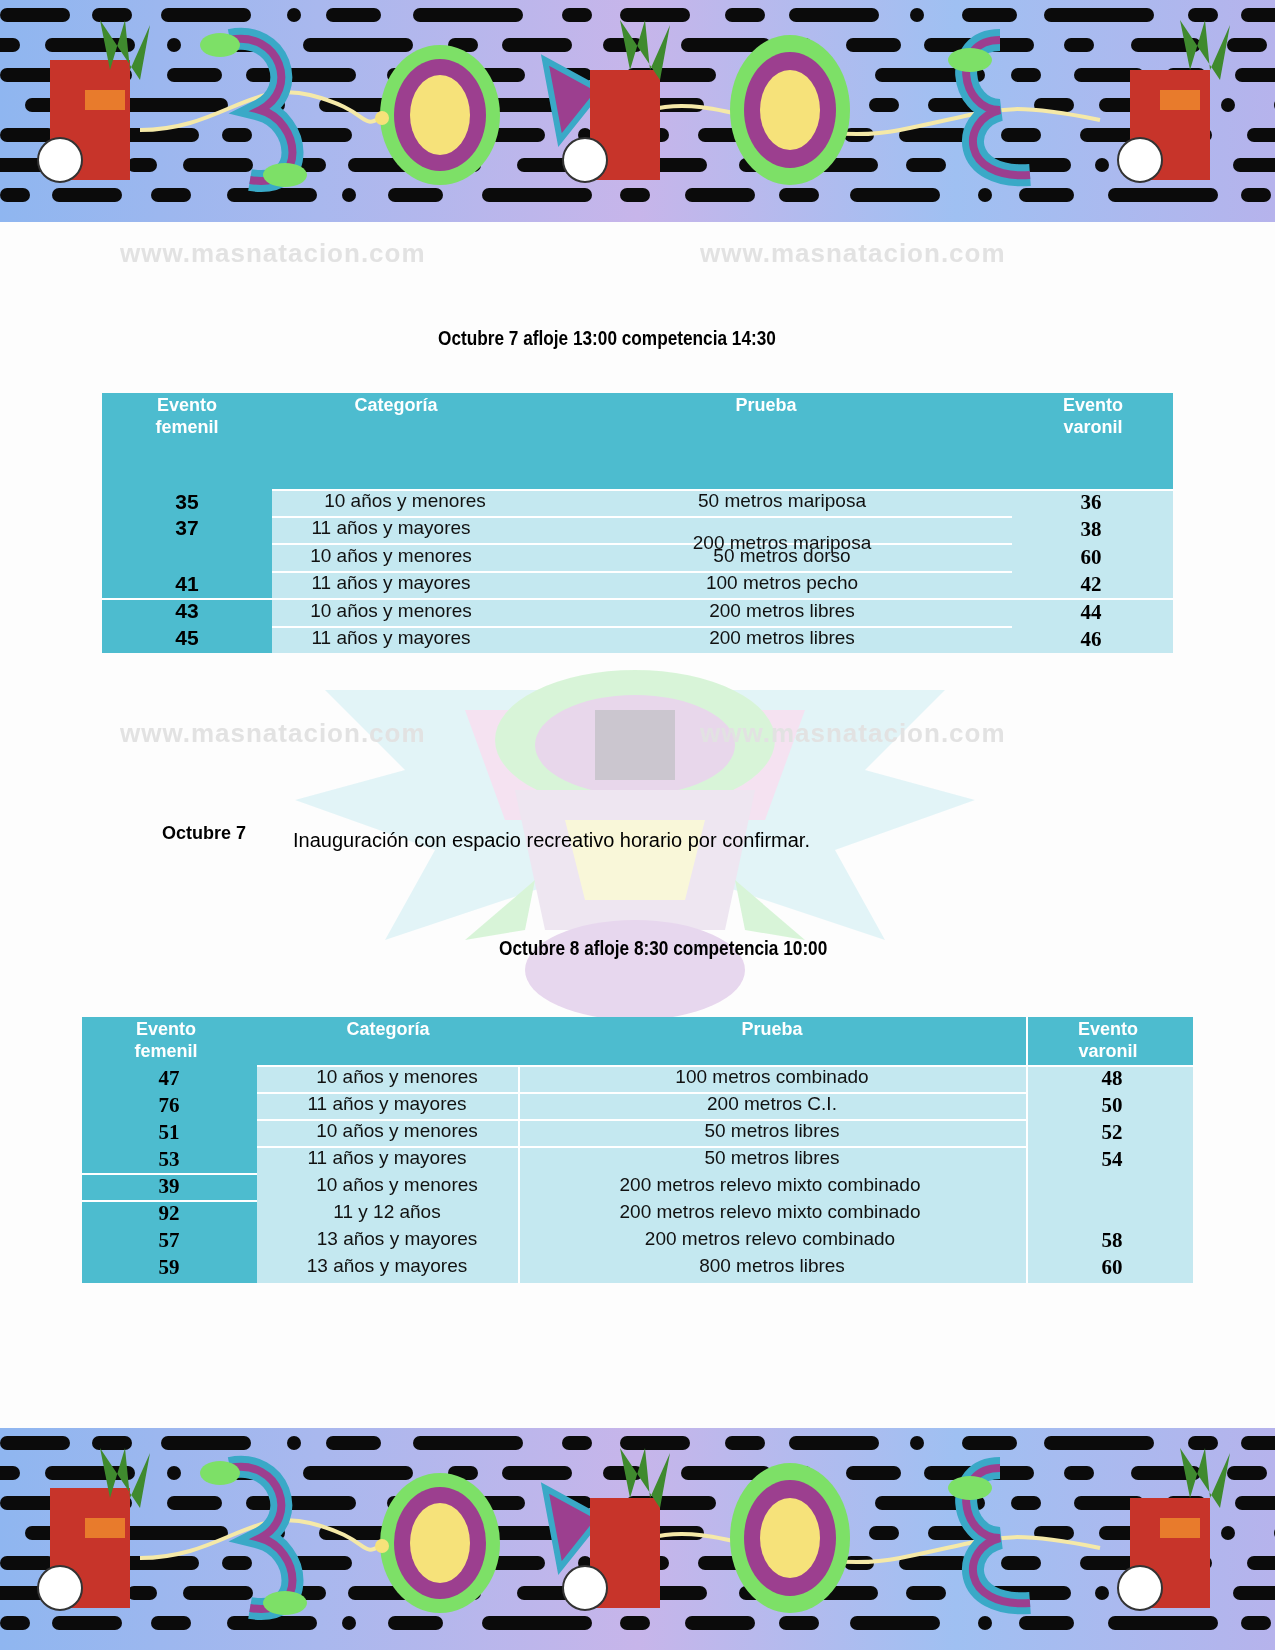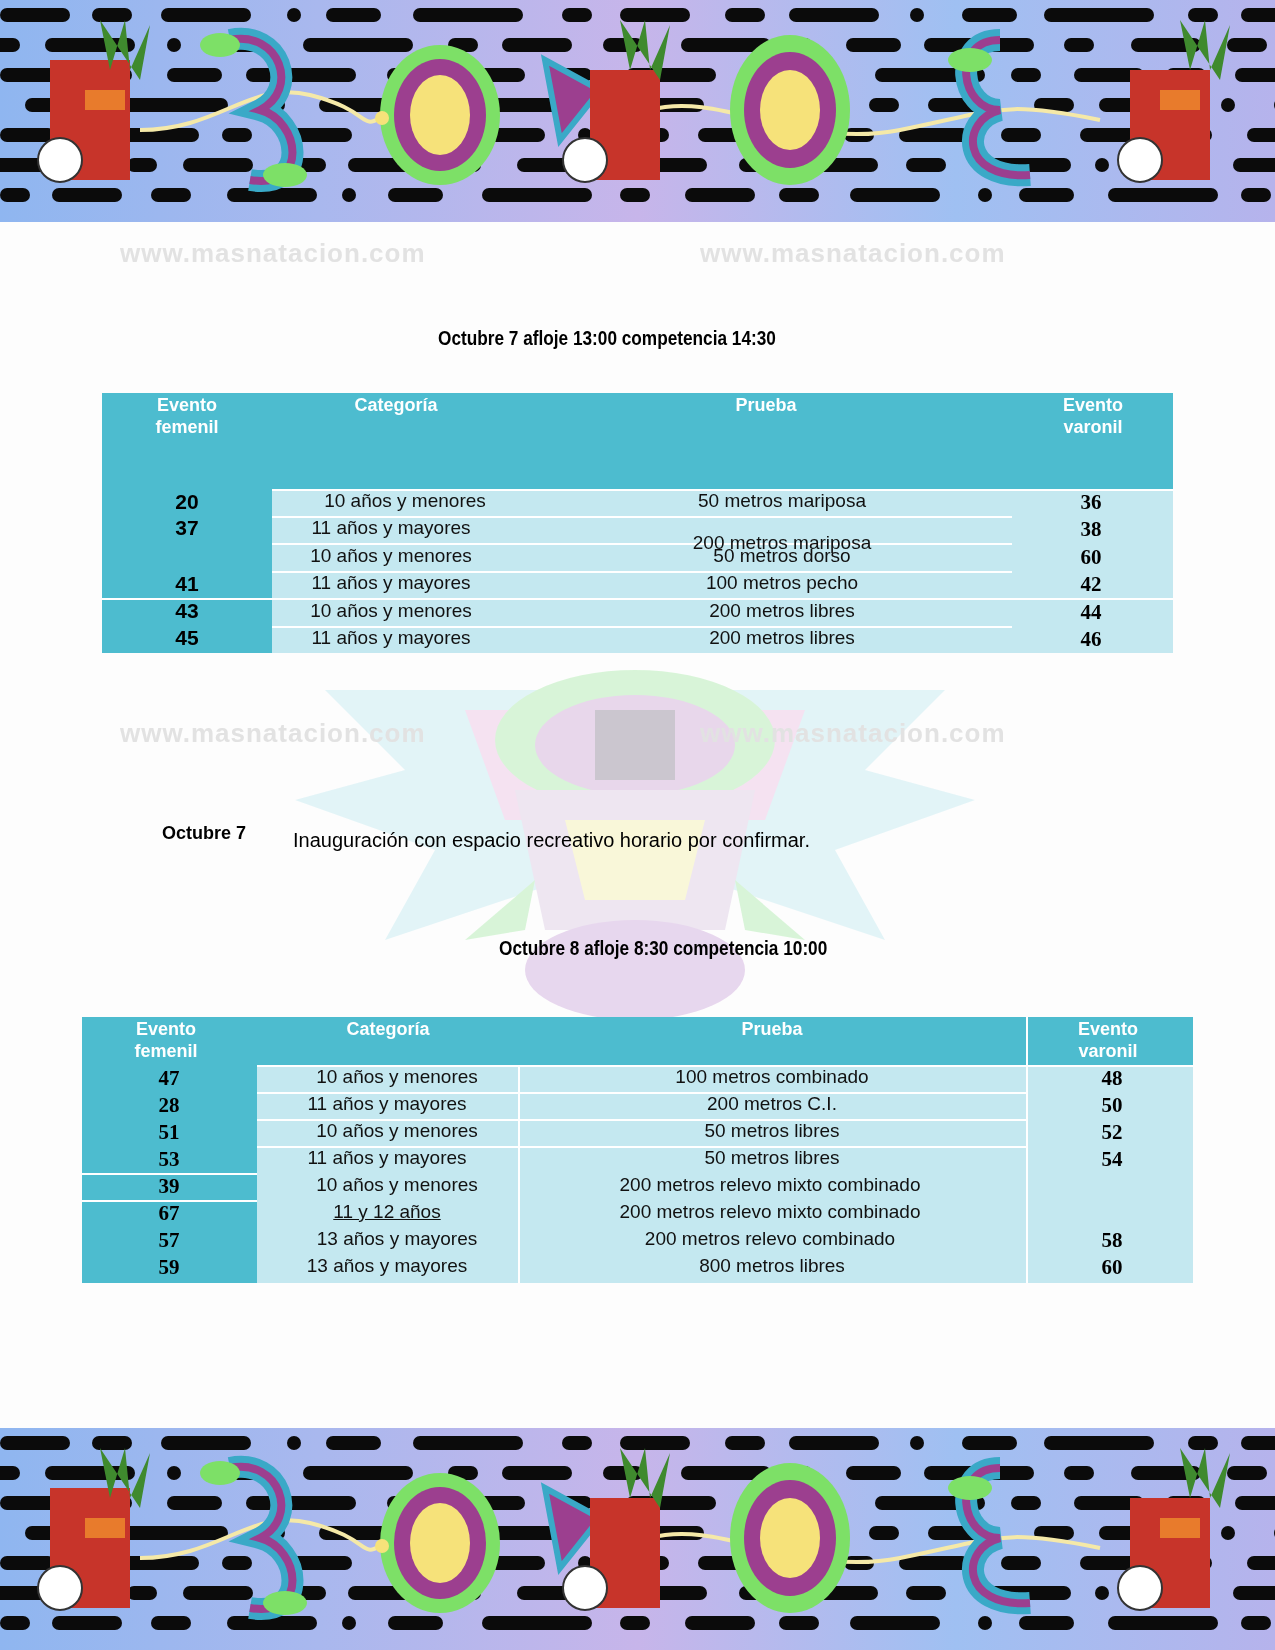--- a/index.html
+++ b/index.html
@@ -239,21 +239,21 @@
   </div>
 
   <div class="row-line" style="left:272px;top:489px;width:901px;"></div>
   <div class="row-line" style="left:272px;top:516px;width:740px;"></div>
   <div class="row-line" style="left:272px;top:543px;width:740px;"></div>
   <div class="row-line" style="left:272px;top:571px;width:740px;"></div>
   <div class="row-line" style="left:102px;top:598px;width:1071px;"></div>
   <div class="row-line" style="left:272px;top:626px;width:740px;"></div>
 
   <div>
-    <div class="num sans-bold" style="left:137px;top:490px;width:100px;">20</div>
+    <div class="num sans-bold" style="left:137px;top:490px;width:100px;">35</div>
     <div class="cell" style="left:290px;top:490px;width:230px;">10 años y menores</div>
     <div class="cell" style="left:632px;top:490px;width:300px;">50 metros mariposa</div>
     <div class="num" style="left:1041px;top:490px;width:100px;">36</div>
   </div>
   <div>
     <div class="num plain" style="left:137px;top:516px;width:100px;">37</div>
     <div class="cell" style="left:276px;top:517px;width:230px;">11 años y mayores</div>
     <div class="cell" style="left:632px;top:532px;width:300px;">200 metros mariposa</div>
     <div class="num" style="left:1041px;top:517px;width:100px;">38</div>
   </div>
@@ -313,21 +313,21 @@
   <div class="row-line" style="left:82px;top:1173px;width:175px;"></div>
   <div class="row-line" style="left:82px;top:1200px;width:175px;"></div>
 
   <div>
     <div class="num" style="left:119px;top:1066px;width:100px;">47</div>
     <div class="cell" style="left:282px;top:1066px;width:230px;">10 años y menores</div>
     <div class="cell" style="left:622px;top:1066px;width:300px;">100 metros combinado</div>
     <div class="num" style="left:1062px;top:1066px;width:100px;">48</div>
   </div>
   <div>
-    <div class="num" style="left:119px;top:1093px;width:100px;">28</div>
+    <div class="num" style="left:119px;top:1093px;width:100px;">76</div>
     <div class="cell" style="left:272px;top:1093px;width:230px;">11 años y mayores</div>
     <div class="cell" style="left:622px;top:1093px;width:300px;">200 metros C.I.</div>
     <div class="num" style="left:1062px;top:1093px;width:100px;">50</div>
   </div>
   <div>
     <div class="num" style="left:119px;top:1120px;width:100px;">51</div>
     <div class="cell" style="left:282px;top:1120px;width:230px;">10 años y menores</div>
     <div class="cell" style="left:622px;top:1120px;width:300px;">50 metros libres</div>
     <div class="num" style="left:1062px;top:1120px;width:100px;">52</div>
   </div>
@@ -337,22 +337,22 @@
     <div class="cell" style="left:622px;top:1147px;width:300px;">50 metros libres</div>
     <div class="num" style="left:1062px;top:1147px;width:100px;">54</div>
   </div>
   <div>
     <div class="num" style="left:119px;top:1174px;width:100px;">39</div>
     <div class="cell" style="left:282px;top:1174px;width:230px;">10 años y menores</div>
     <div class="cell" style="left:585px;top:1174px;width:370px;">200 metros relevo mixto combinado</div>
     <div class="num" style="left:1062px;top:1174px;width:100px;"></div>
   </div>
   <div>
-    <div class="num" style="left:119px;top:1201px;width:100px;">67</div>
-    <div class="cell" style="left:272px;top:1201px;width:230px;text-decoration:underline;">11 y 12 años</div>
+    <div class="num" style="left:119px;top:1201px;width:100px;">92</div>
+    <div class="cell" style="left:272px;top:1201px;width:230px;">11 y 12 años</div>
     <div class="cell" style="left:585px;top:1201px;width:370px;">200 metros relevo mixto combinado</div>
     <div class="num" style="left:1062px;top:1201px;width:100px;"></div>
   </div>
   <div>
     <div class="num" style="left:119px;top:1228px;width:100px;">57</div>
     <div class="cell" style="left:282px;top:1228px;width:230px;">13 años y mayores</div>
     <div class="cell" style="left:585px;top:1228px;width:370px;">200 metros relevo combinado</div>
     <div class="num" style="left:1062px;top:1228px;width:100px;">58</div>
   </div>
   <div>

